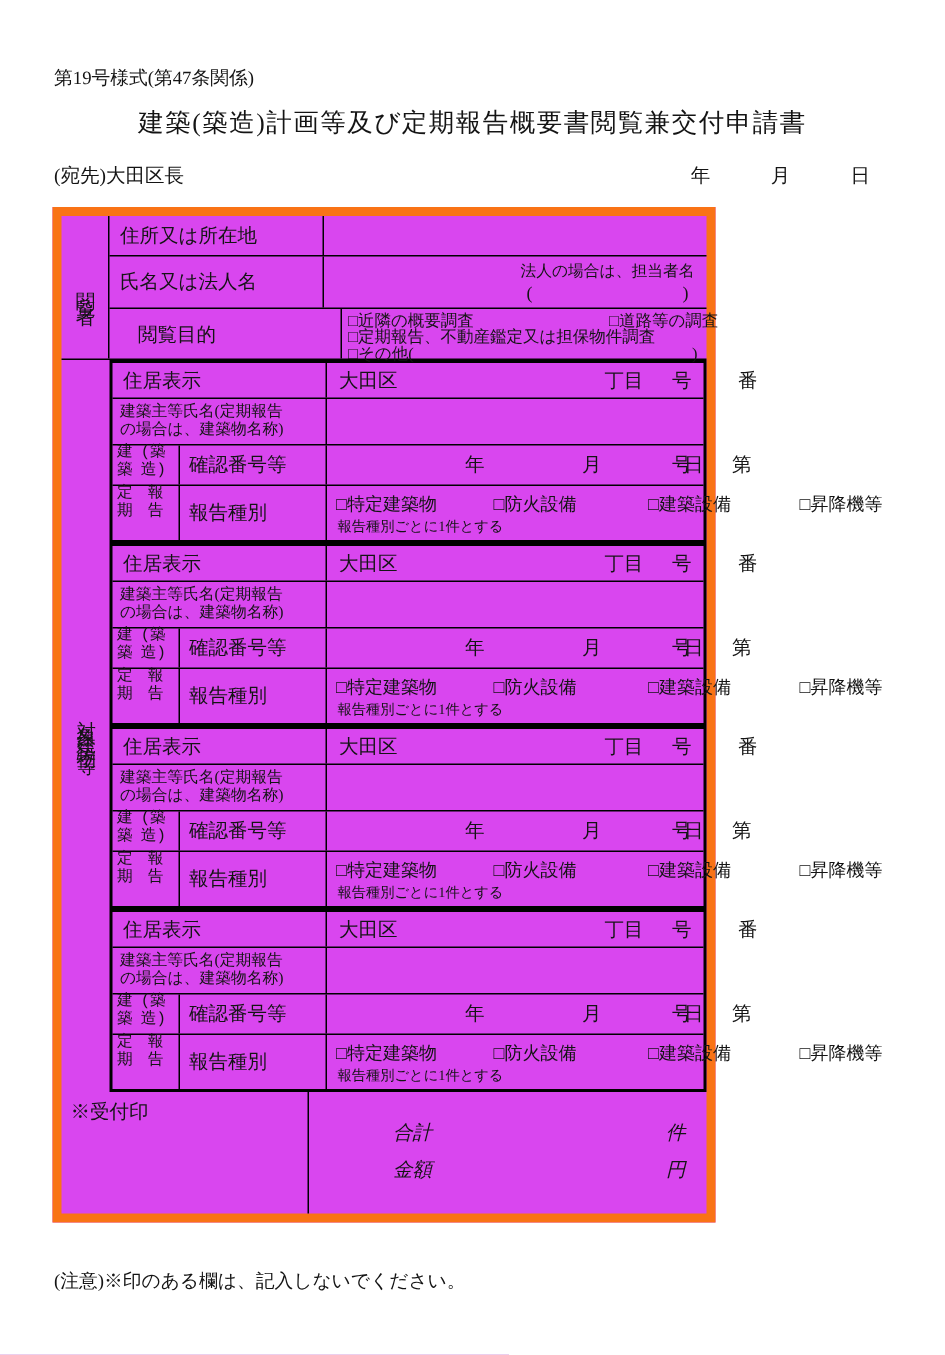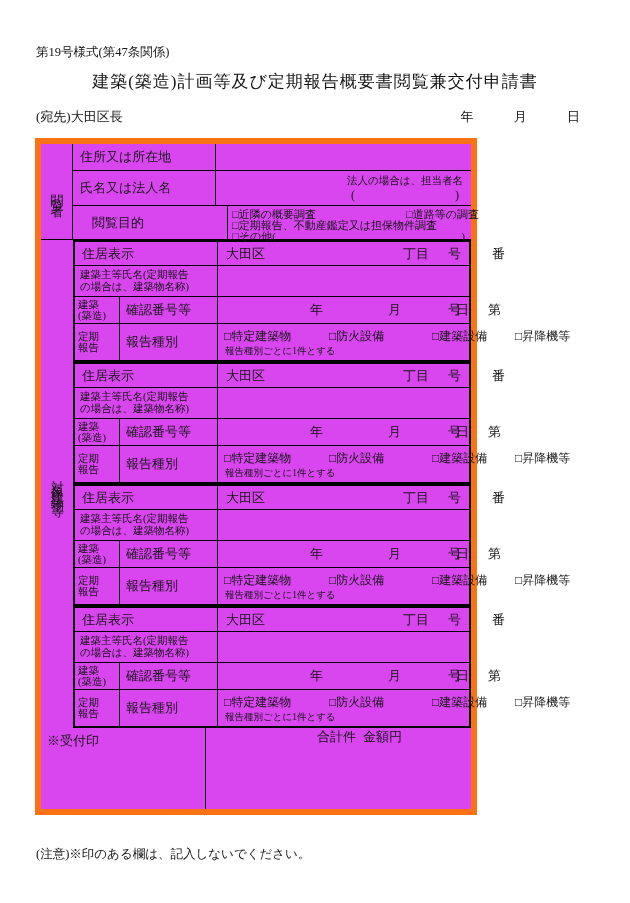--- a/index.html
+++ b/index.html
@@ -49,53 +49,53 @@
   .other-close  { position:absolute; right:6px; top:0; }
 
   
   .target-rows { flex:1; }
   .block { border:2px solid #000; height:122px; display:flex; flex-direction:column; }
   .brow  { display:flex; border-bottom:1px solid #000; }
   .brow:last-child { border-bottom:none; }
   .bh24{height:24px;} .bh31{height:31px;} .bh27{height:27px;} .bh36{height:36px;}
 
   .sub-cell { width:45px; border-right:1px solid #000; font-size:10.5px;
-              line-height:11.5px; display:flex; flex-direction:column;
-              justify-content:center; padding-left:3px; }
+              line-height:11.5px; display:flex; 
+              justify-content:center; padding-left:3px;font-family:Liberation Mono, monospace; }
   .label2   { width:98px; border-right:1px solid #000; display:flex;
               align-items:center; padding-left:6px; font-size:13px; }
   .owner-label { font-size:10.5px; line-height:12px; padding:3px 0 0 5px;
                  display:block; }
 
   .posval { font-size:13px; }
   .posval span { position:absolute; top:50%; transform:translateY(-50%); }
   .p-ward{left:8px;} .p-chome{left:185px;} .p-ban{left:274px;} .p-right{right:8px;}
   .p-yr{left:92px;} .p-mo{left:170px;} .p-dy{left:238px;} .p-dai{left:270px;}
 
   .report-val { padding-top:4px; }
   .cbline { position:relative; height:14px; font-size:12px; padding-left:6px; }
   .cb { white-space:nowrap; }
   .cb-abs1{position:absolute; left:111px; top:0;}
   .cb-abs2{position:absolute; left:214px; top:0;}
-  .cb-abs3{position:absolute; left:297px; top:0;}
+  .cb-abs3{position:absolute; left:315px; top:0;}
   .cb-note { font-size:9.5px; padding-left:7px; margin-top:3px; }
 
   
   .footer-section { height:81px; display:flex; }
   .receipt-cell { width:165px; border-right:1px solid #000;
                   padding:4px 0 0 6px; font-size:13px; }
   .remarks-cell { width:195px; border-right:1px solid #000;
                   display:flex; flex-direction:column; }
   .cell-header  { height:23px; border-bottom:1px solid #000;
                   padding:3px 0 0 6px; font-size:13px; }
   .remarks-body { flex:1; display:flex; align-items:flex-end;
                   padding:0 0 7px 11px; gap:22px; font-size:12px; }
   .fee-cell { flex:1; display:flex; flex-direction:column; }
-  .fee-body { flex:1; display:flex; flex-direction:row; justify-content:center;
-              gap:7px; padding:0 14px 2px 56px; }
+  .fee-body { flex:1; display:flex; flex-direction:column; justify-content:center;
+              gap:7px; padding:0 14px 2px 56px;font-style:italic; }
   .fee-line { display:flex; justify-content:space-between; font-size:13px; }
 
   .note { position:absolute; left:36px; top:846px; font-size:12.5px; }
 </style>
 </head>
 <body>
 
 <div class="page">
 
   <div class="form-no">第19号様式(第47条関係)</div>

